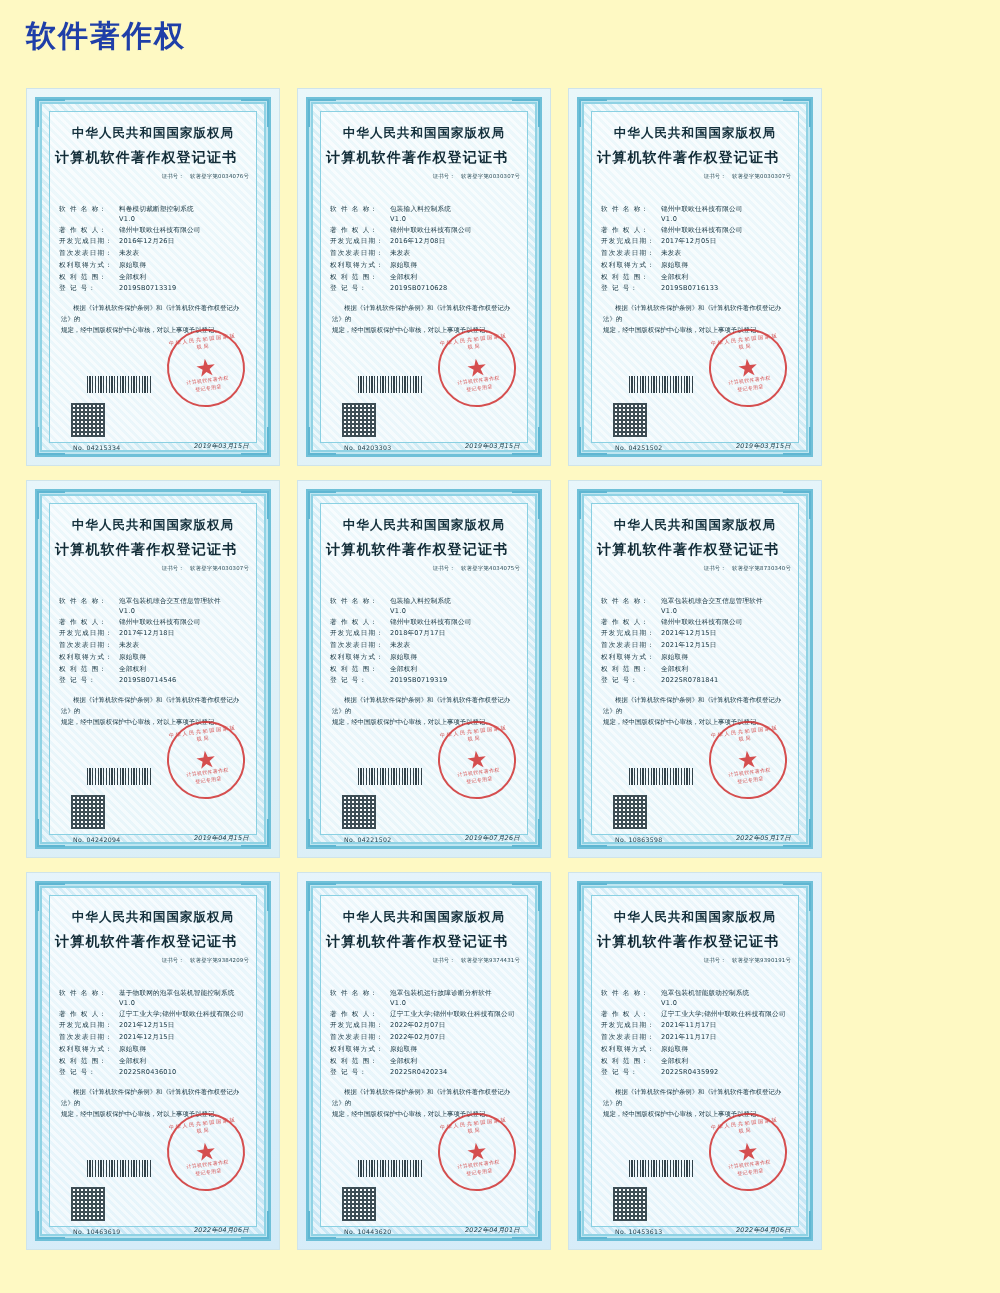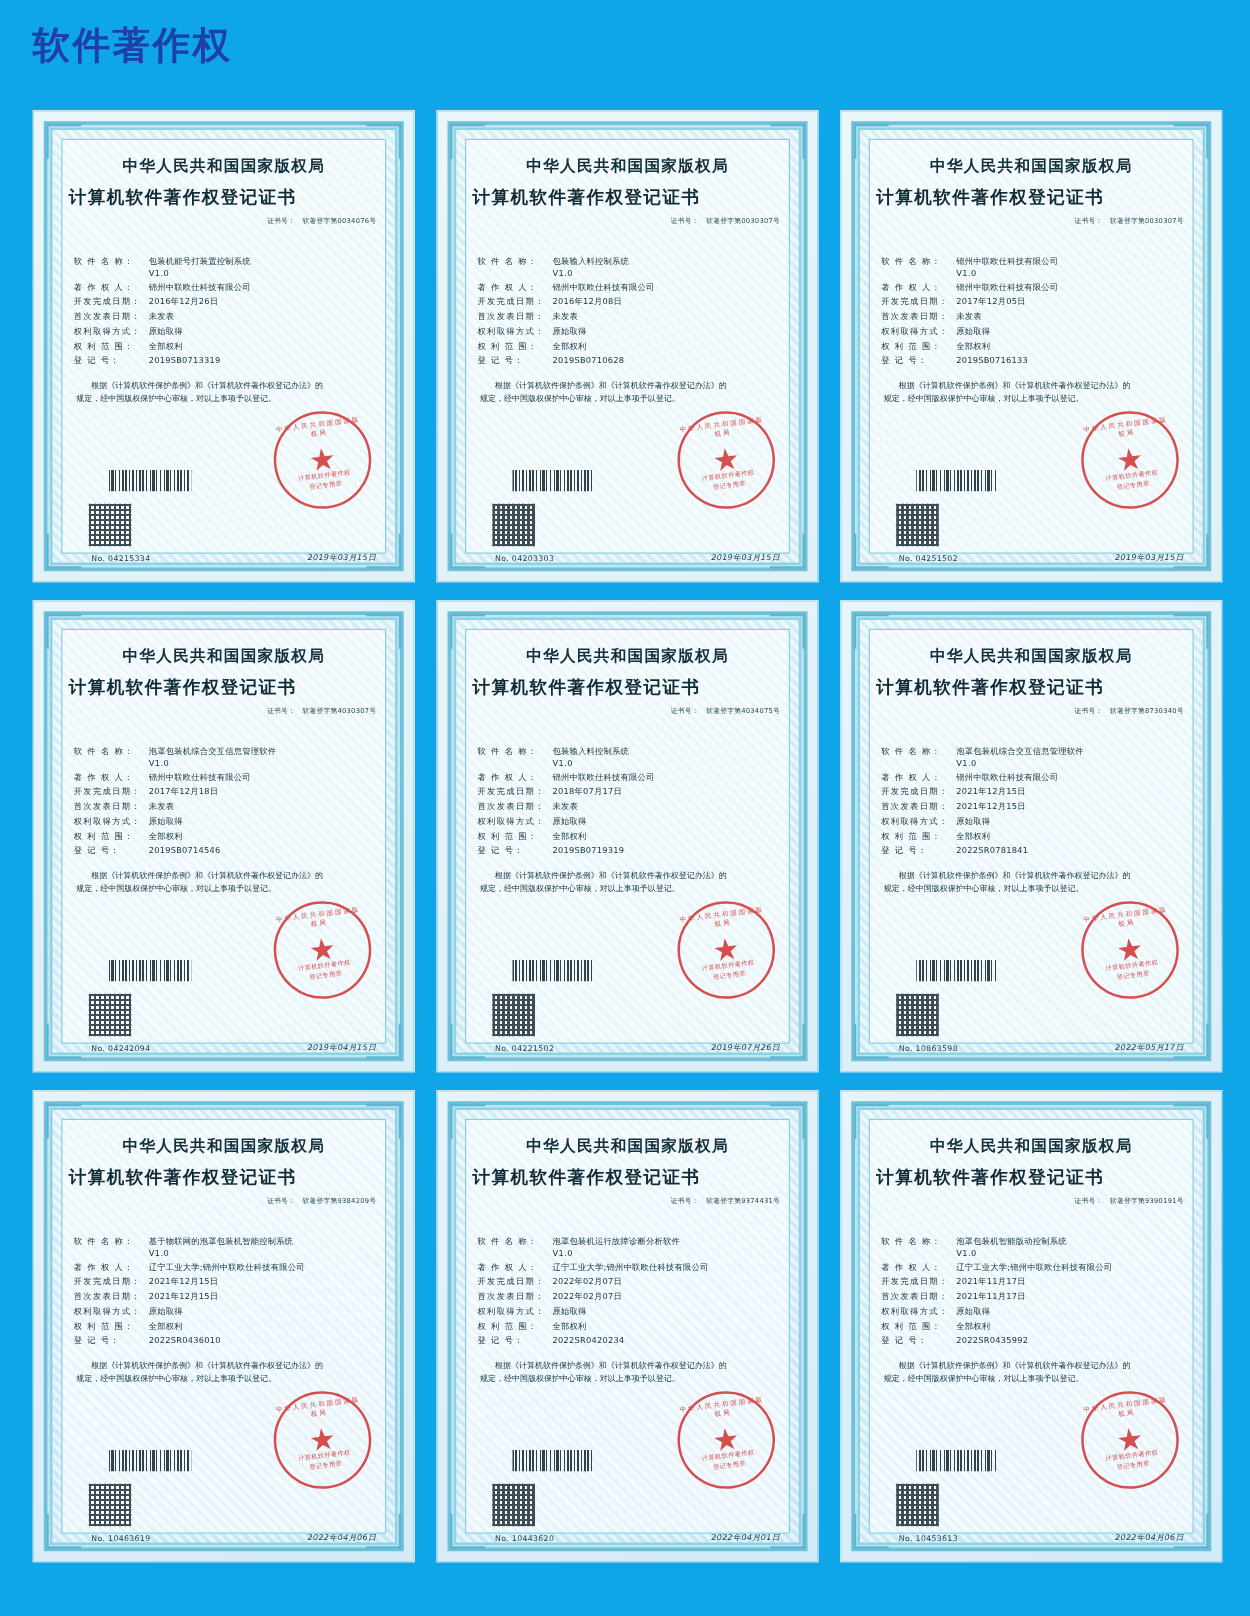--- a/index.html
+++ b/index.html
@@ -5,21 +5,21 @@
   html, body {
     margin: 0;
     padding: 0;
     background: #ffffff;
     font-family: "DejaVu Sans", "Liberation Sans", sans-serif;
   }
   #page {
     width: 1000px;
     height: 1293px;
     position: relative;
-    background: #0ea5e9;
+    background: #fef9c3;
     overflow: hidden;
   }
   .page-title {
     position: absolute;
     left: 26px;
     top: 16px;
     font-size: 30px;
     font-weight: bold;
     color: #1f3fa8;
     letter-spacing: 2px;
@@ -28,21 +28,21 @@
   .grid {
     position: absolute;
     left: 26px;
     top: 88px;
     width: 952px;
     display: flex;
     flex-wrap: wrap;
     gap: 14px 17px;
   }
   .cert {
-    width: 306px;
+    width: 254px;
     height: 378px;
     position: relative;
     box-sizing: border-box;
     background: #e9f7fb;
     border: 1px solid #cfe4ea;
     overflow: hidden;
   }
   
   .cert.t1 { background: linear-gradient(160deg,#eaf7fa 0%, #e4f4f9 40%, #dff1f7 100%); }
   .cert.t2 { background: linear-gradient(160deg,#e8f6fb 0%, #e0f1f8 50%, #d9eef6 100%); }
@@ -250,21 +250,21 @@
         <div class="doc-title">计算机软件著作权登记证书</div>
 
         <div class="cert-no-line">
           <span>证书号：</span>
           <span>软著登字第0034076号</span>
         </div>
 
         <div class="fields">
           <div class="f-row">
             <span class="f-label">软 件 名 称：</span>
-            <span class="f-val">包装机能号打装置控制系统</span>
+            <span class="f-val">料卷模切裁断塑控制系统</span>
           </div>
           <div class="f-sub">V1.0</div>
 
           <div class="f-row">
             <span class="f-label">著 作 权 人：</span>
             <span class="f-val">锦州中联欧仕科技有限公司</span>
           </div>
 
           <div class="f-row">
             <span class="f-label">开发完成日期：</span>

